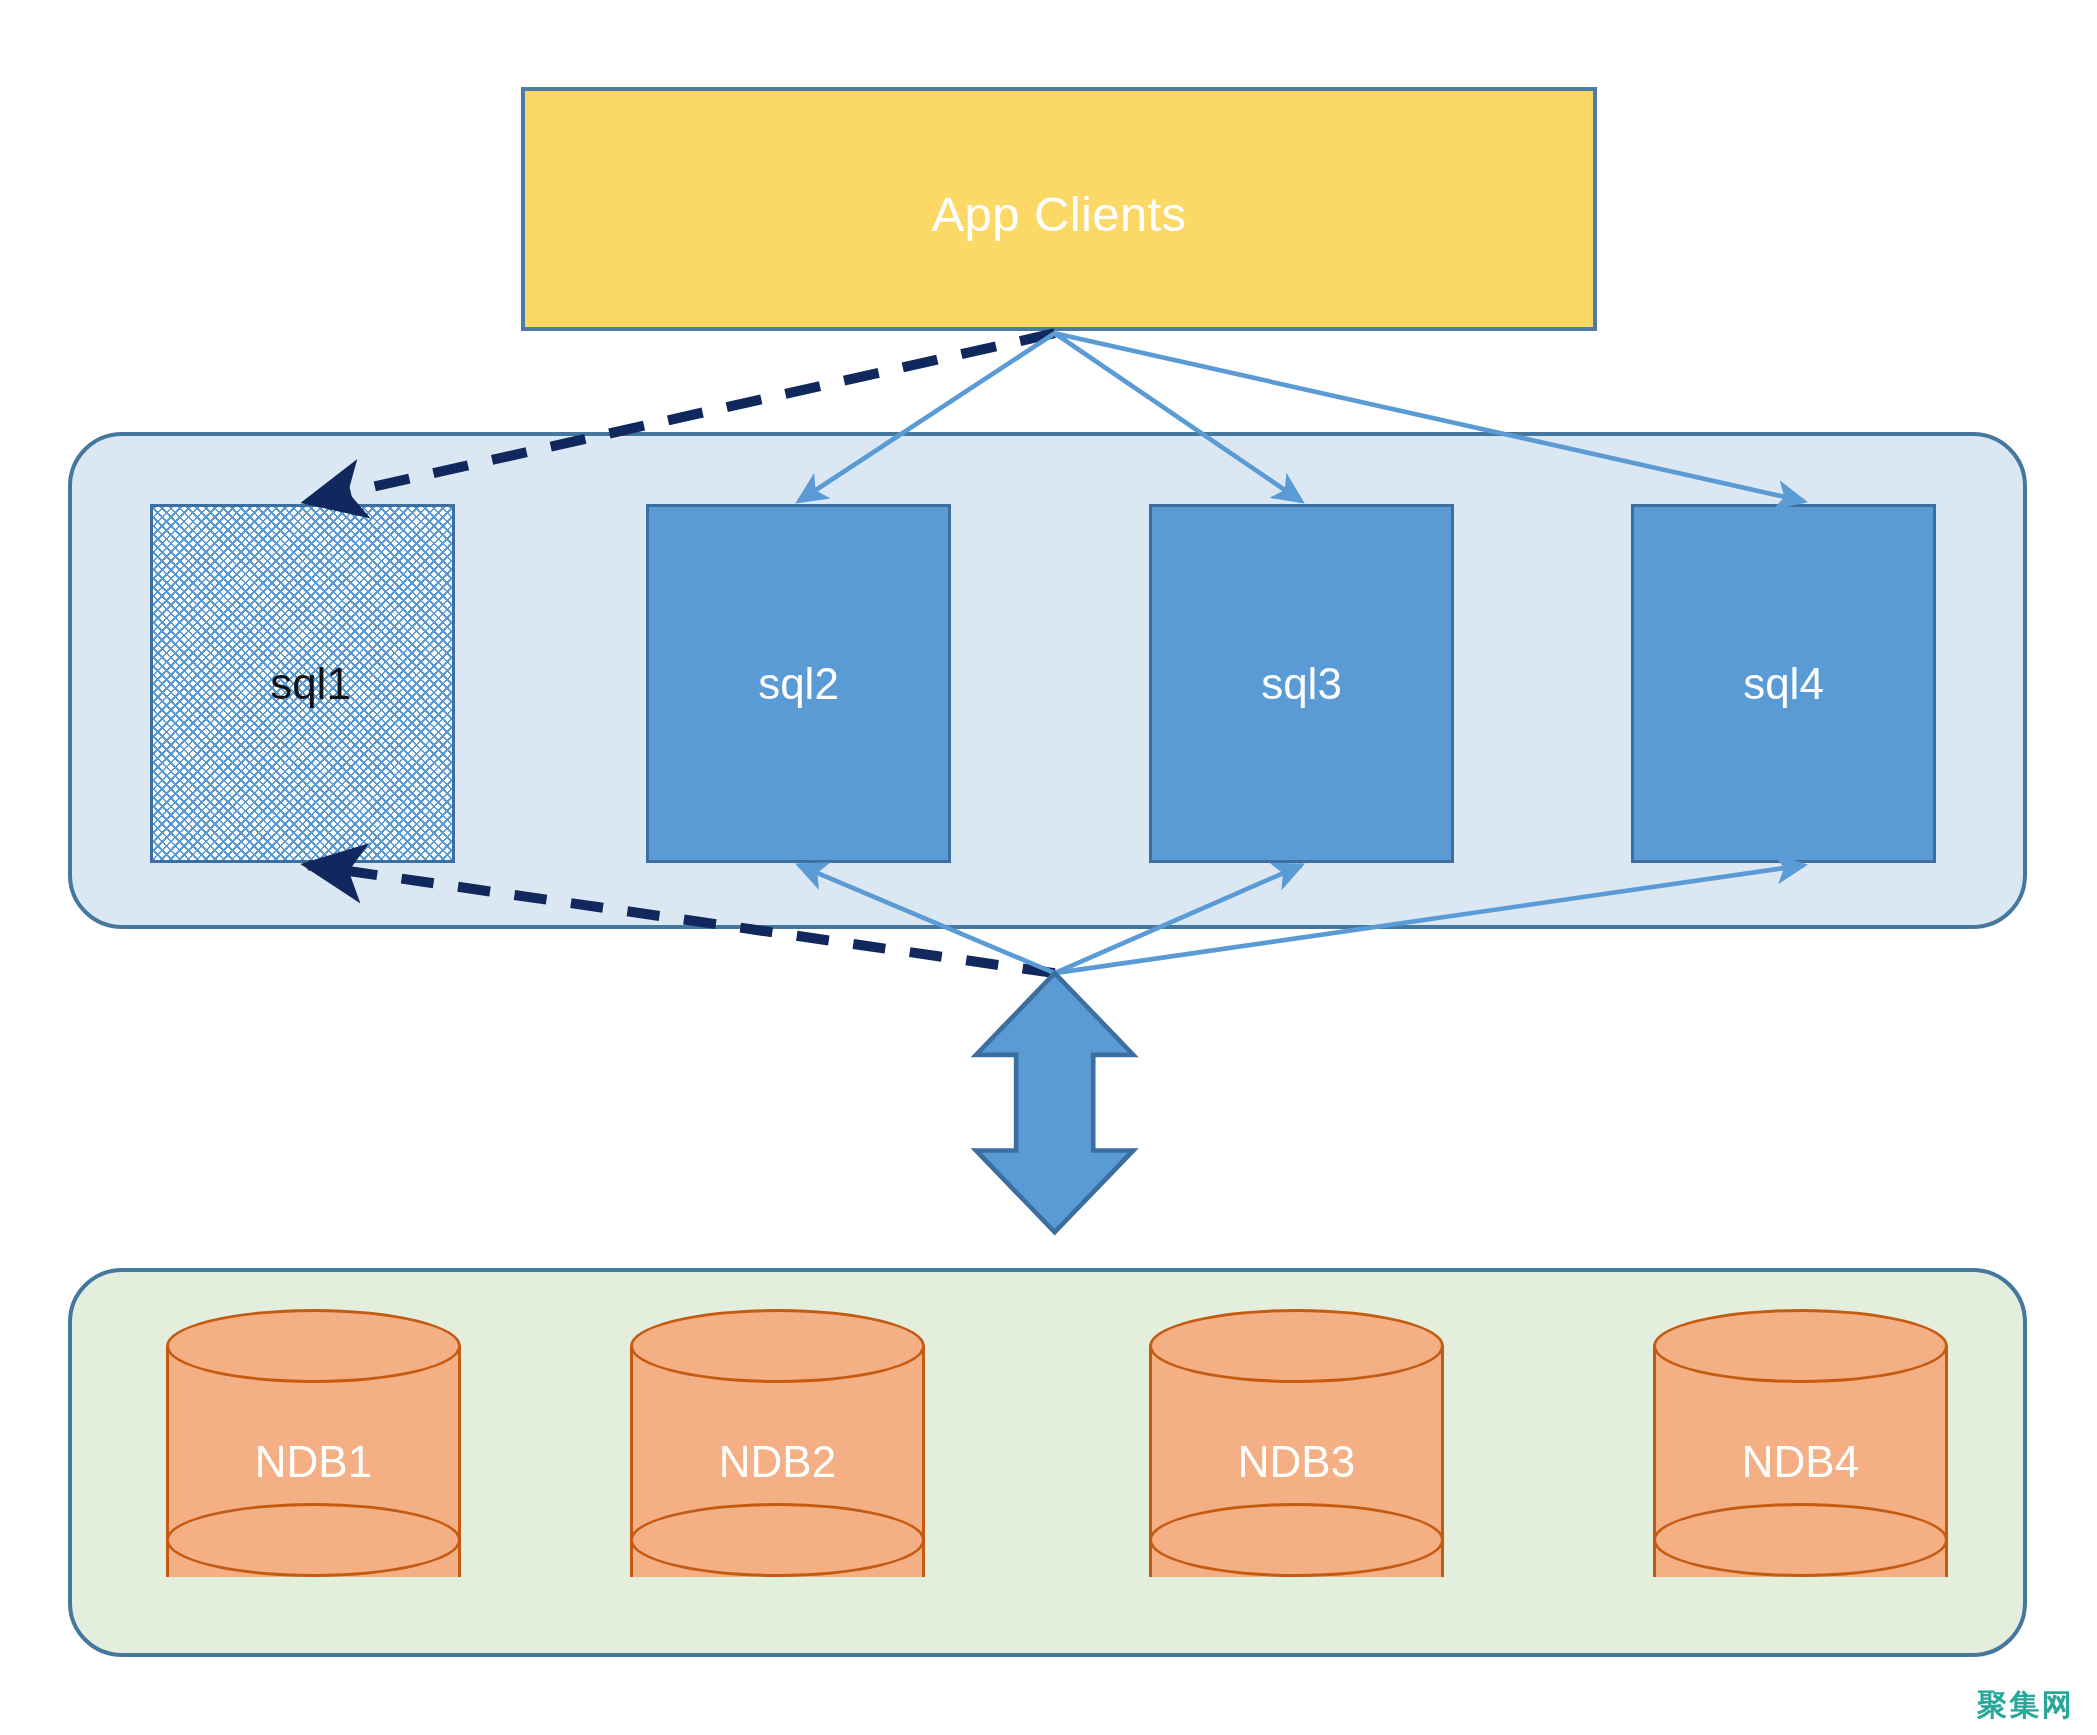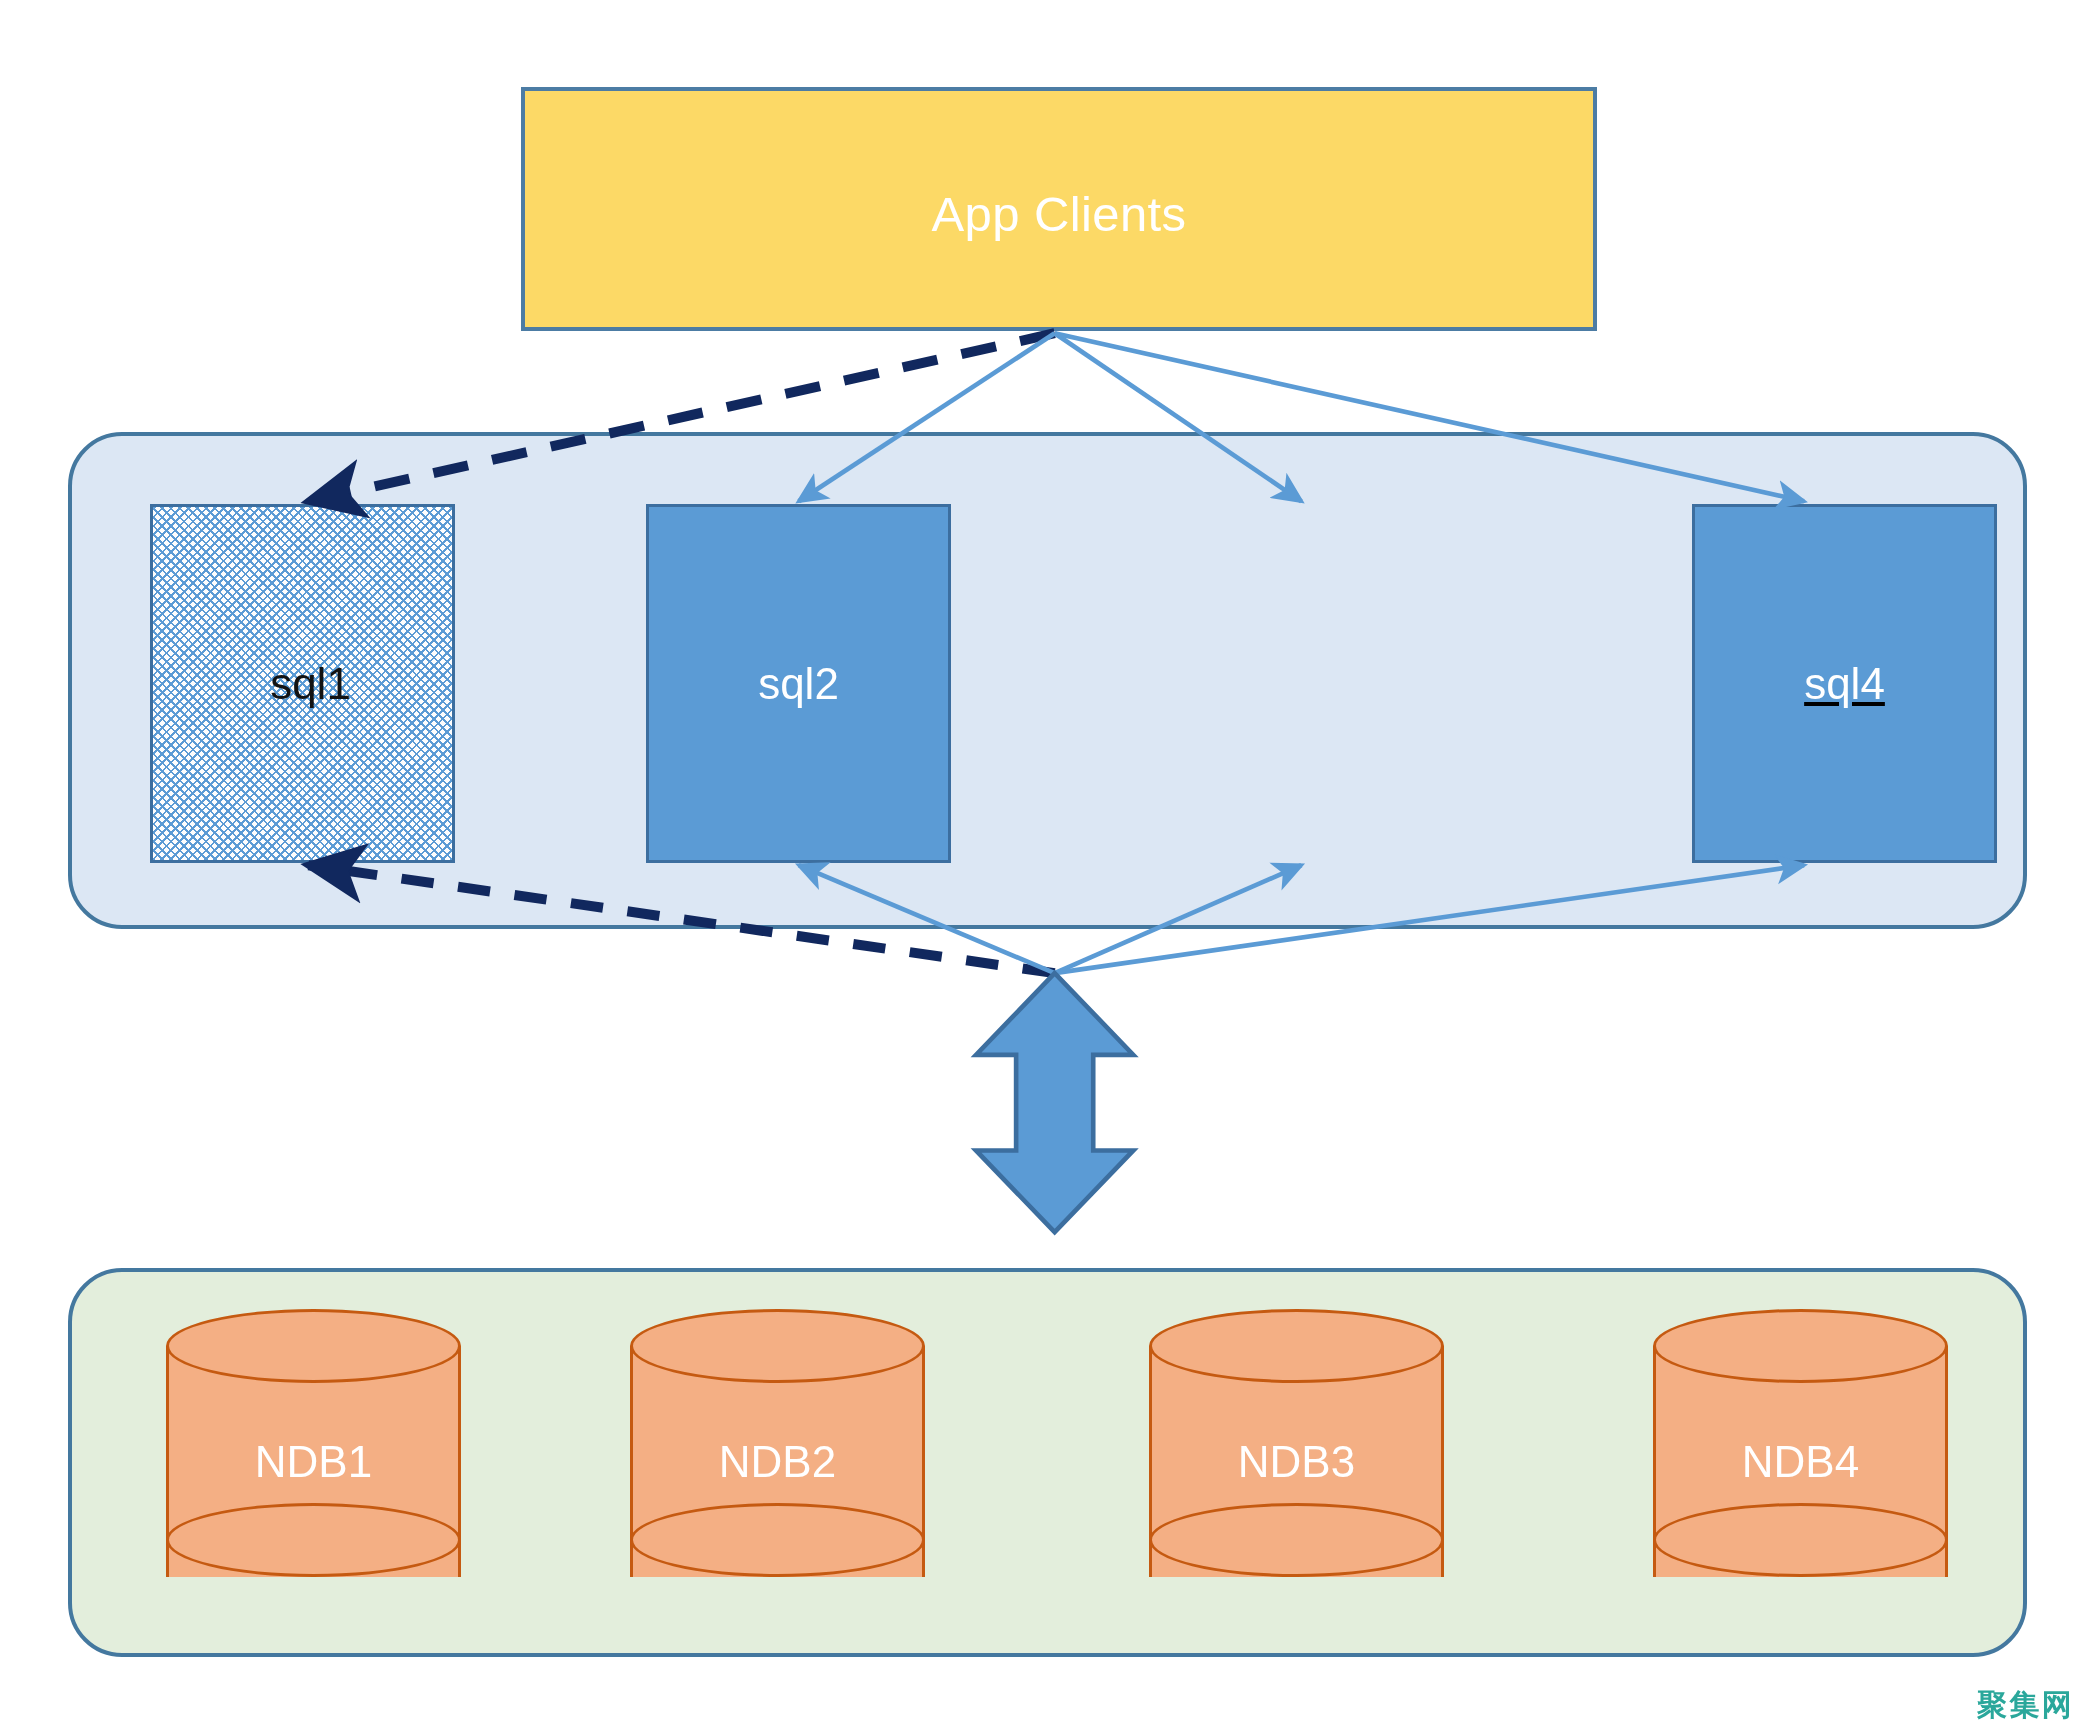--- a/index.html
+++ b/index.html
@@ -183,21 +183,24 @@
   <div class="group group-sql"></div>
 
   <div class="group group-ndb"></div>
 
   <div class="sql-node sql-hatched" style="left:150px;">
     <span class="sql-label">sql1</span>
   </div>
   <div class="sql-node sql-solid" style="left:646px;">
     <span class="sql-label">sql2</span>
   </div>
-  <div class="sql-node sql-solid" style="left:1692px;text-decoration:underline;">
+  <div class="sql-node sql-solid" style="left:1149px;">
+    <span class="sql-label">sql3</span>
+  </div>
+  <div class="sql-node sql-solid" style="left:1631px;">
     <span class="sql-label">sql4</span>
   </div>
 
   <div class="cylinder" style="left:166px;">
     <div class="cyl-body"></div>
     <div class="cyl-bottom"></div>
     <div class="cyl-top"></div>
     <div class="cyl-label">NDB1</div>
   </div>
   <div class="cylinder" style="left:630px;">

